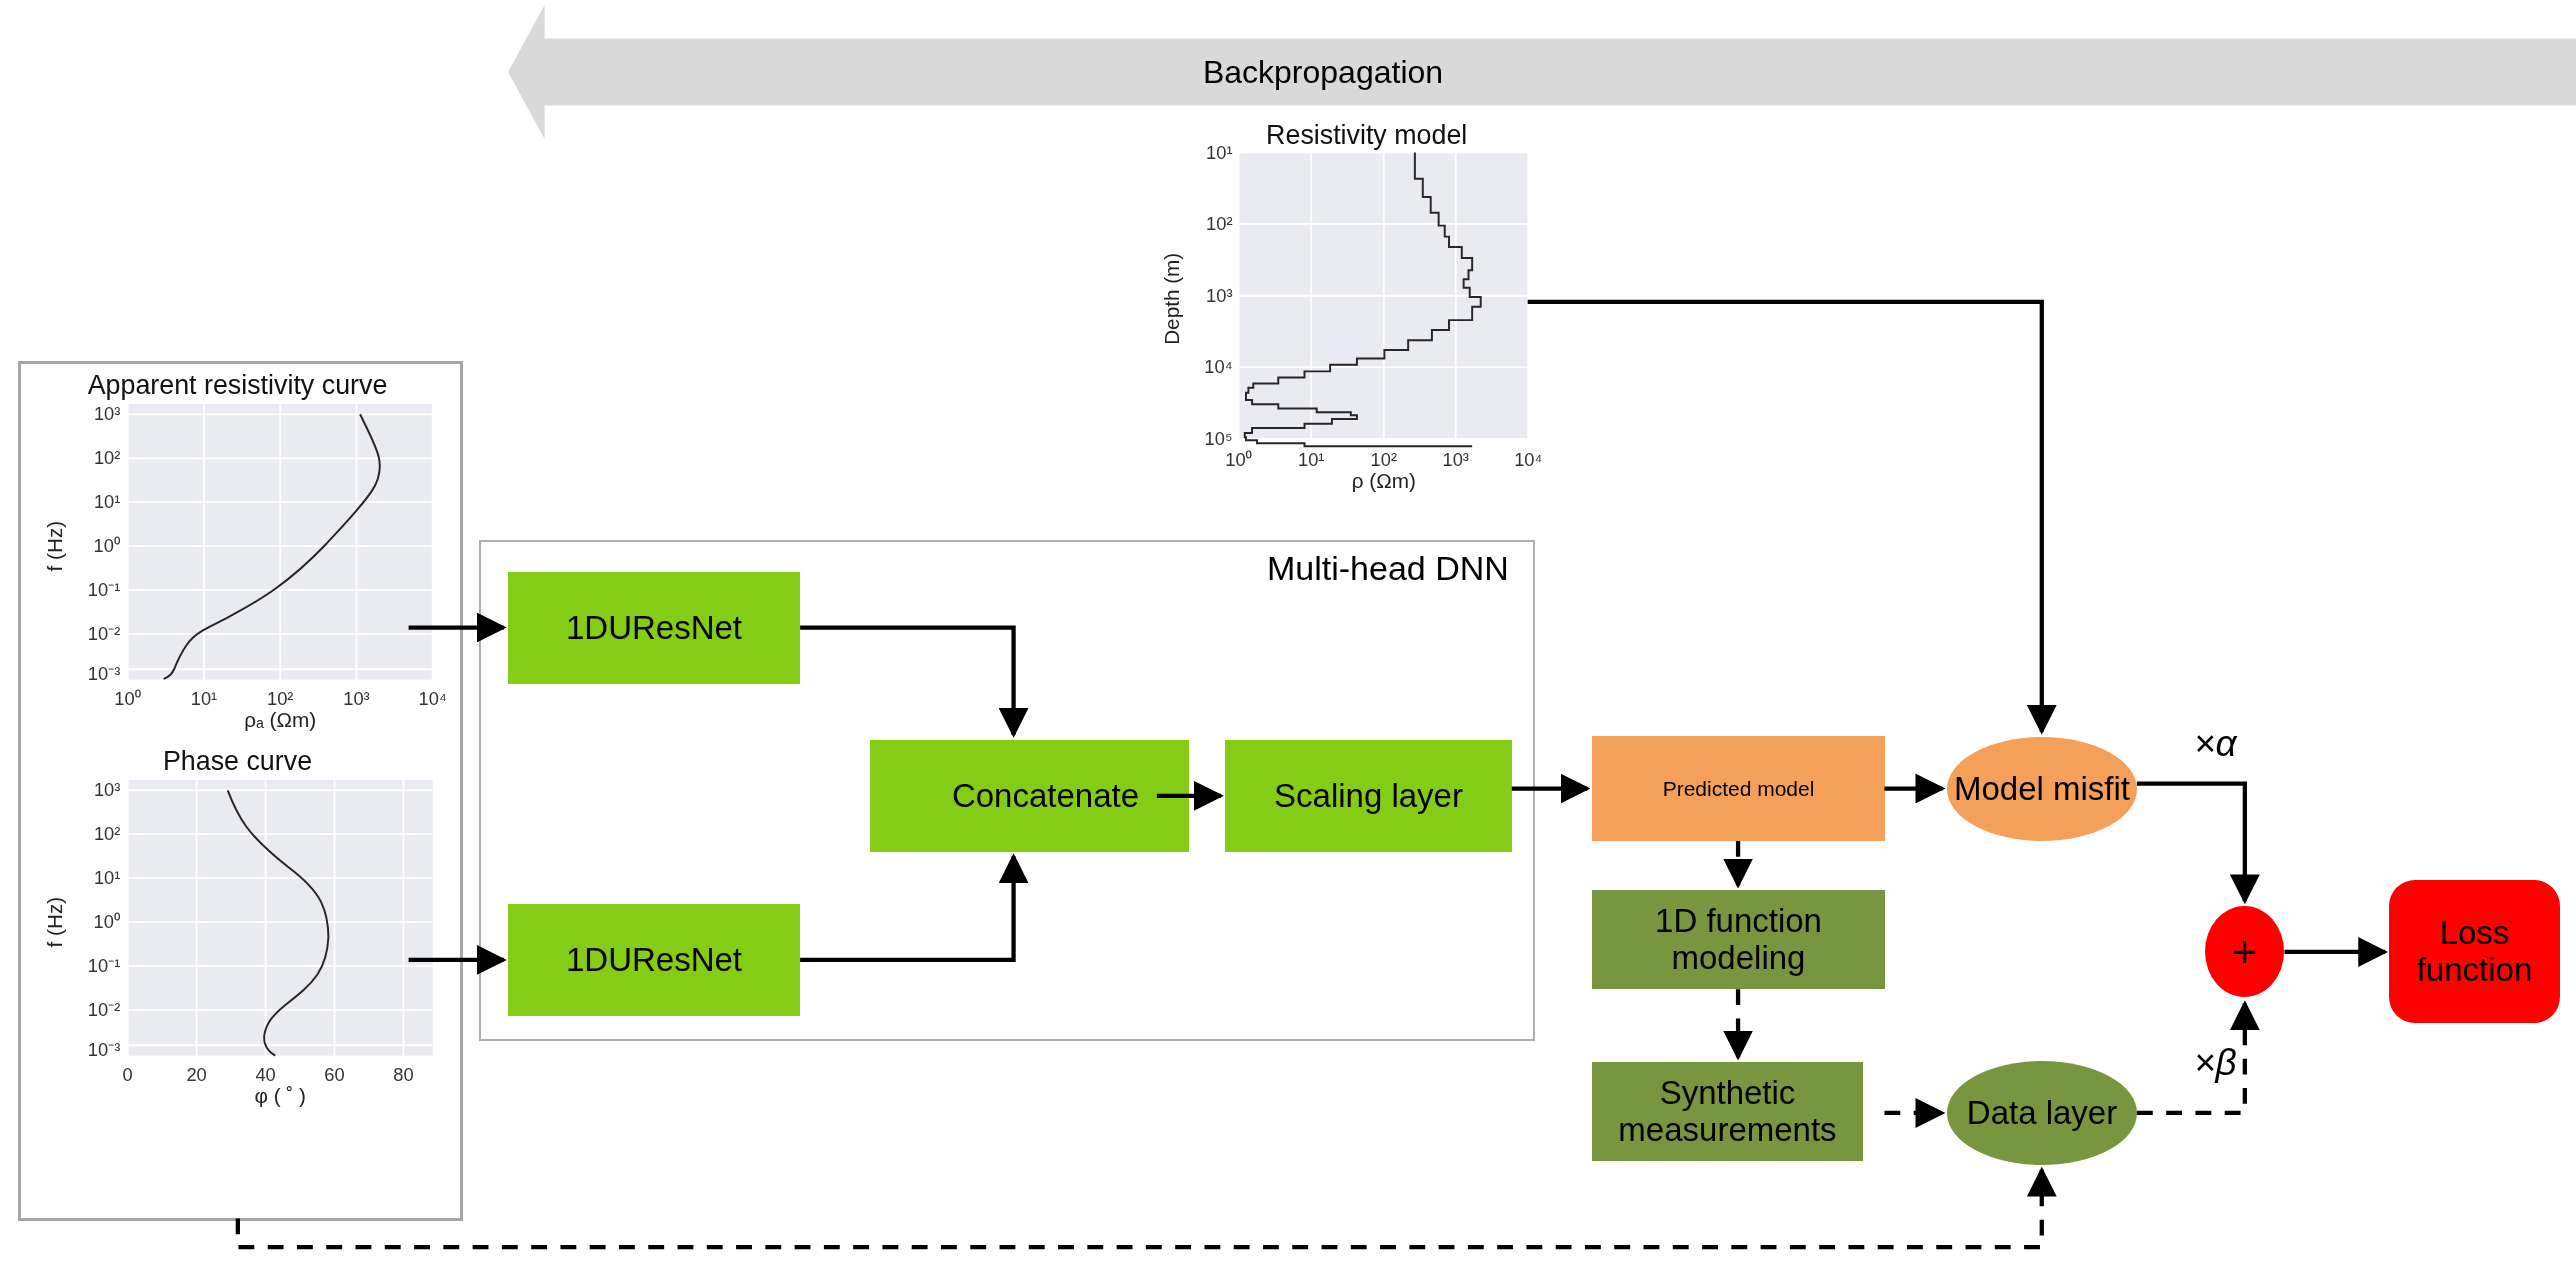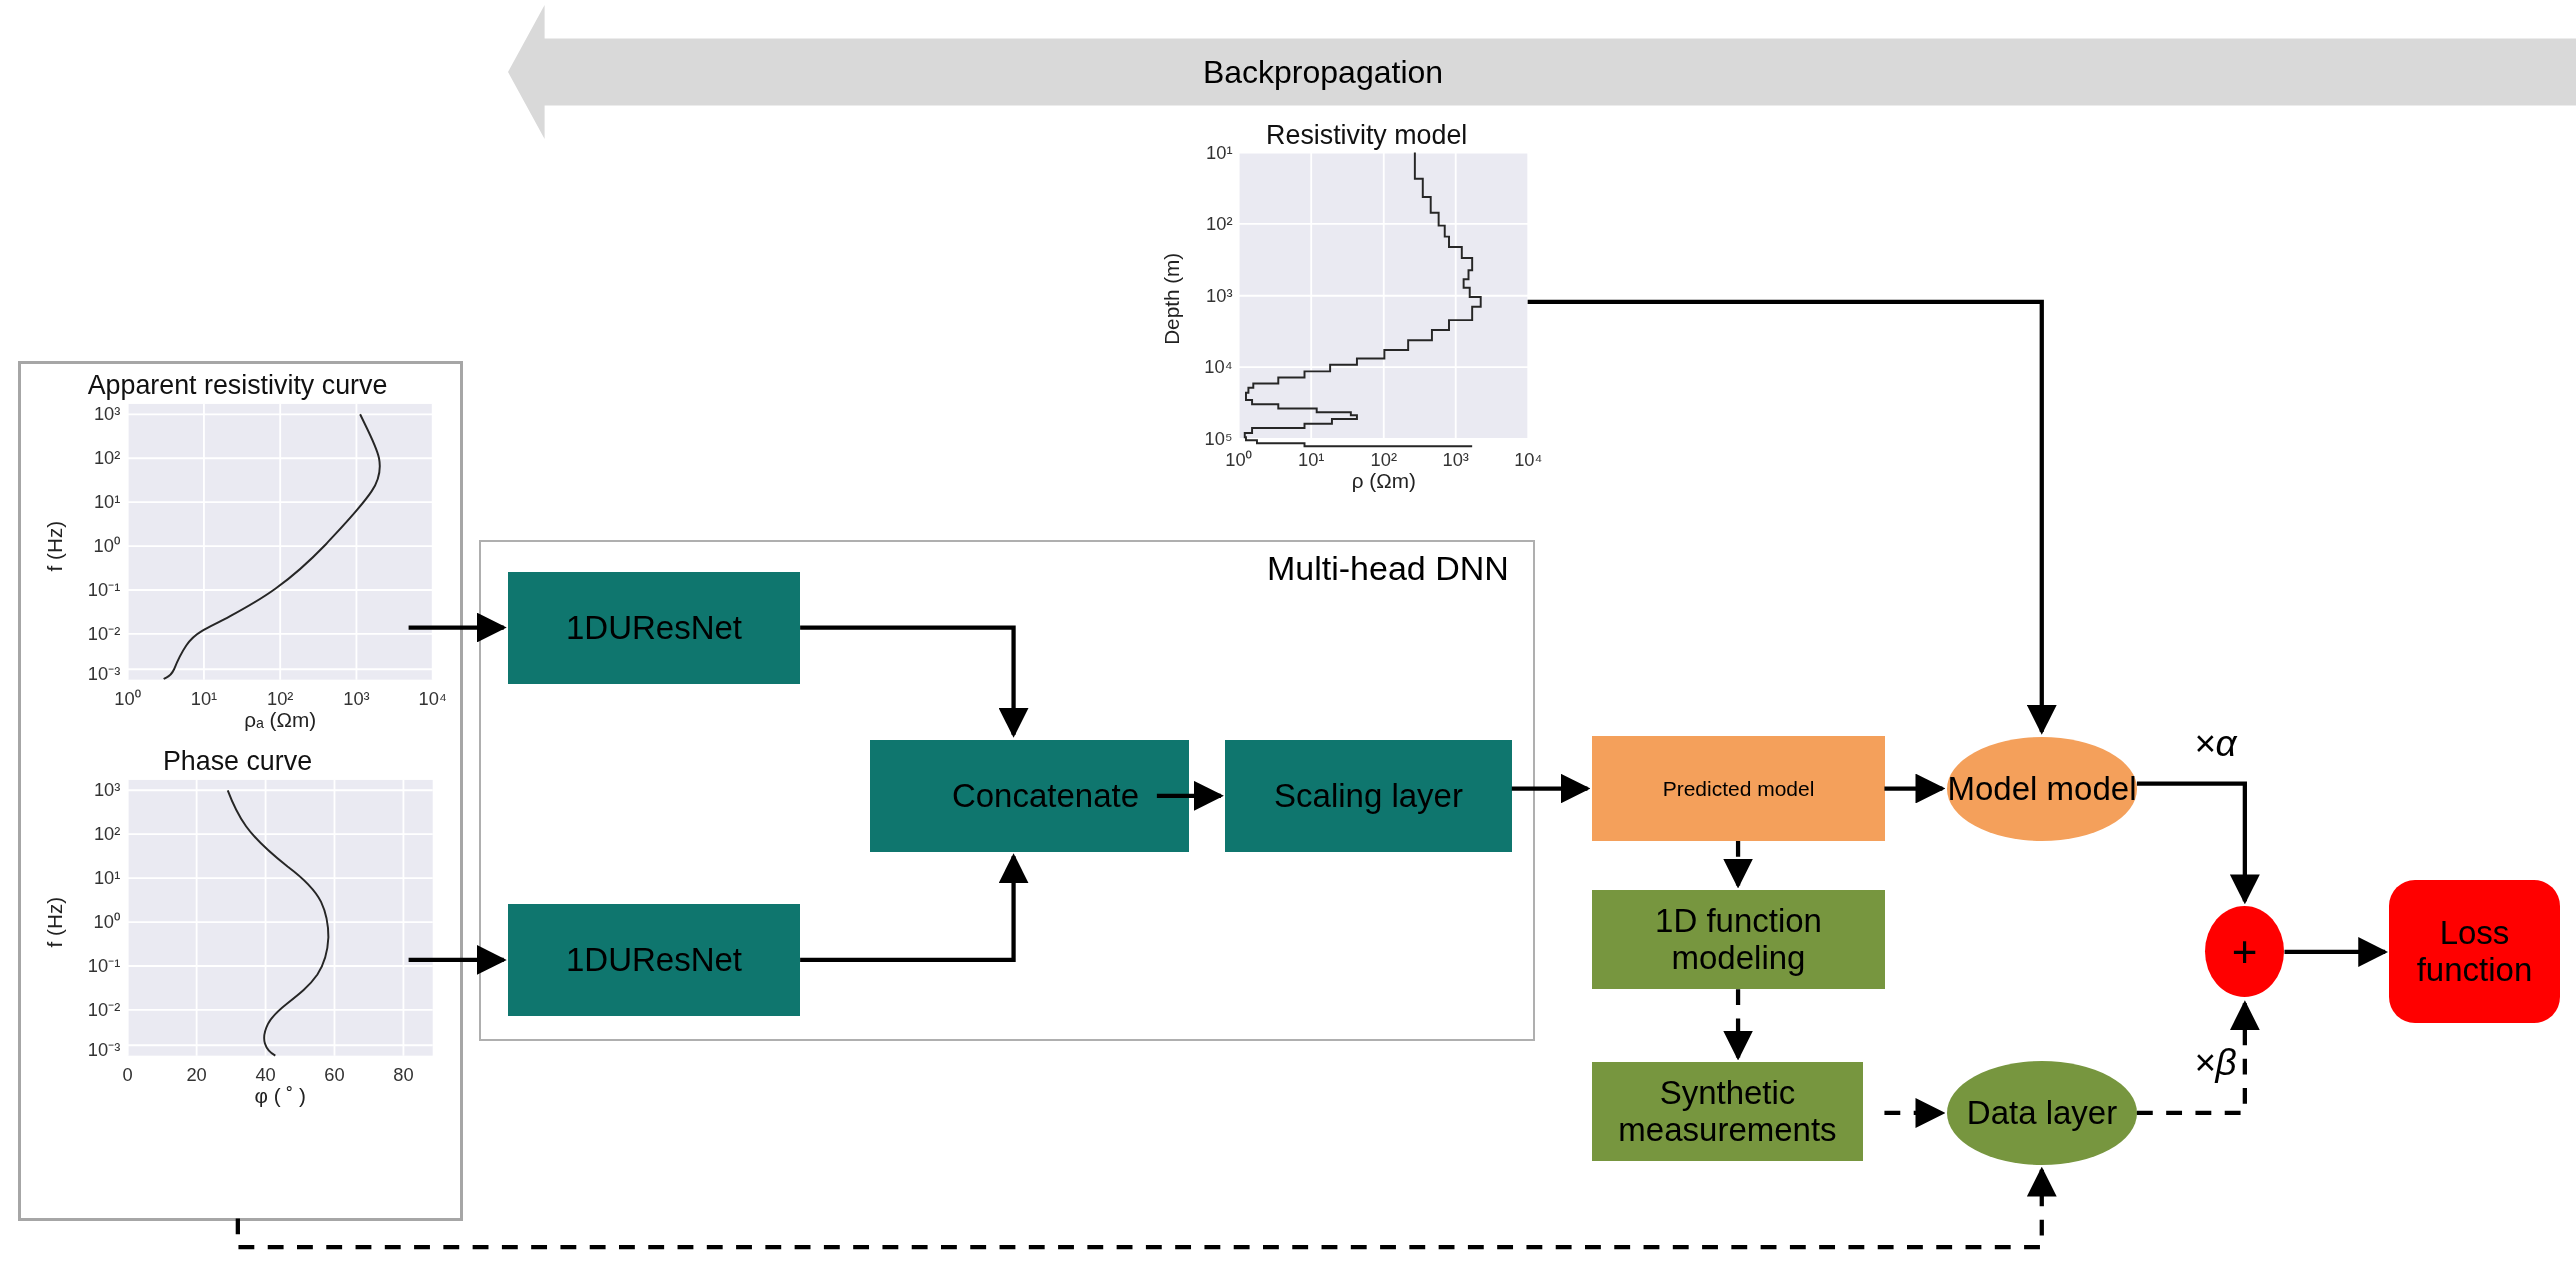--- a/index.html
+++ b/index.html
@@ -2,21 +2,21 @@
 <html style="font-size:9.8px"><head>
 <meta charset="utf-8">
 <style>
   html,body{margin:0;padding:0;background:#ffffff;}
   body{width:2576px;height:1288px;position:relative;overflow:hidden;
        font-family:"Liberation Sans","DejaVu Sans",sans-serif;}
   #root{position:absolute;left:0;top:0;width:2576px;height:1288px;}
   .abs{position:absolute;}
   .node{display:flex;align-items:center;justify-content:center;text-align:center;
         color:#000;line-height:1.12;}
-  .blue{background:#0f766e;}
+  .blue{background:#84cc16;}
   .orange{background:#F4A05B;}
   .green{background:#77963F;}
   .red{background:#FF0000;border-radius:26px;}
   .ell{border-radius:50%;}
   .panel{border:3.7px solid #A6A6A6;background:#ffffff;}
   .dnnbox{border:2.4px solid #AFAFAF;background:transparent;}
   .lbl{position:absolute;color:#000;white-space:nowrap;margin-left:35px;}
   svg{position:absolute;left:0;top:0;overflow:visible;pointer-events:none;}
   .plot-bg{fill:#EAEAF2;}
   .grid{stroke:#ffffff;stroke-width:3;}
@@ -181,21 +181,21 @@
   <div class="abs node blue" style="left:870px;top:740px;width:287px;height:112px;font-size:33px;padding-left:32px;">Concatenate</div>
 
   <div class="abs node blue" style="left:1225px;top:740px;width:287px;height:112px;font-size:33px;">Scaling layer</div>
 
   <div class="abs node orange" style="left:1592px;top:736px;width:293px;height:105px;font-size:21px;padding:0 0;box-sizing:border-box;">Predicted model</div>
 
   <div class="abs node green" style="left:1592px;top:890px;width:293px;height:99px;font-size:33px;padding:0 12.2px;box-sizing:border-box;">1D function modeling</div>
 
   <div class="abs node green" style="left:1592px;top:1062px;width:271px;height:99px;font-size:33px;padding:0 8.5px;box-sizing:border-box;">Synthetic measurements</div>
 
-  <div class="abs node orange ell" style="left:1947px;top:737px;width:190px;height:104px;font-size:33px;">Model model</div>
+  <div class="abs node orange ell" style="left:1947px;top:737px;width:190px;height:104px;font-size:33px;">Model misfit</div>
 
   <div class="abs node green ell" style="left:1947px;top:1061px;width:190px;height:104px;font-size:33px;">Data layer</div>
 
   <div class="abs node red ell" style="left:2205px;top:906px;width:79px;height:91px;font-size:44px;">+</div>
 
   <div class="abs node red" style="left:2389px;top:880px;width:171px;height:143px;font-size:33px;padding:0 7.3px;box-sizing:border-box;">Loss function</div>
 
   <div class="lbl" style="left:2159px;top:723px;font-size:37px;font-style:italic;">×α</div>
   <div class="lbl" style="left:2159px;top:1042px;font-size:37px;font-style:italic;">×β</div>
 

